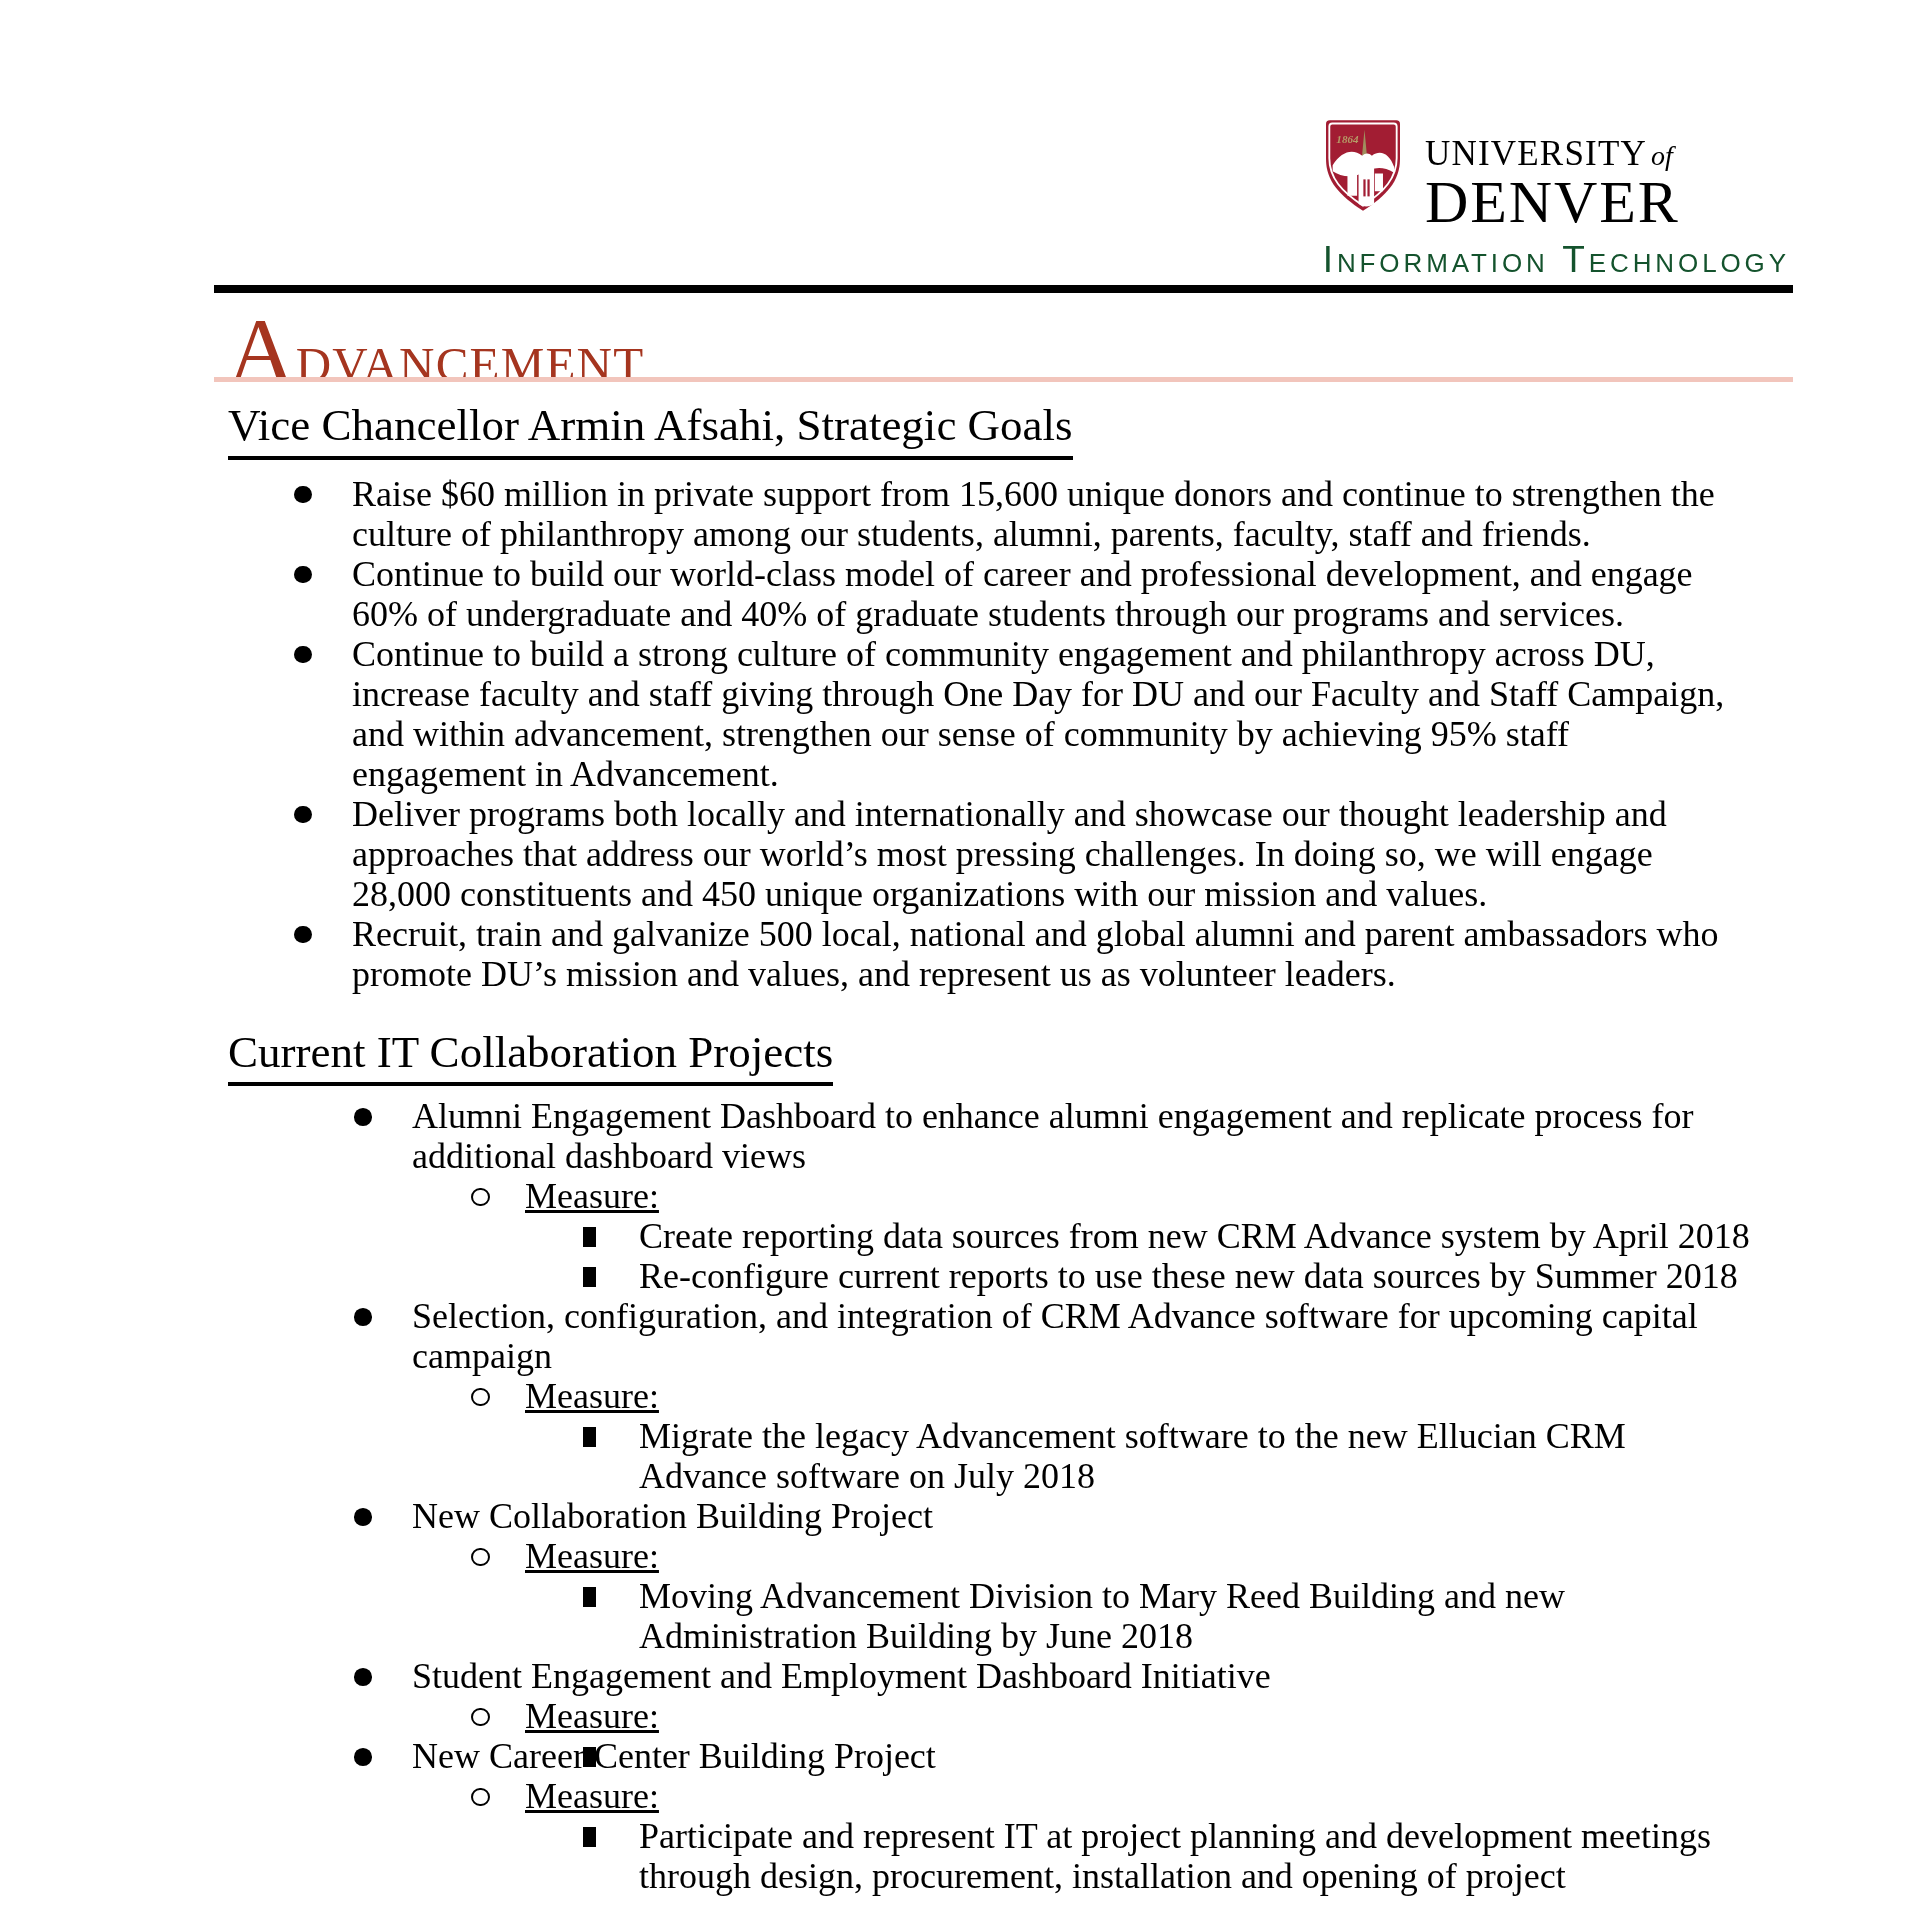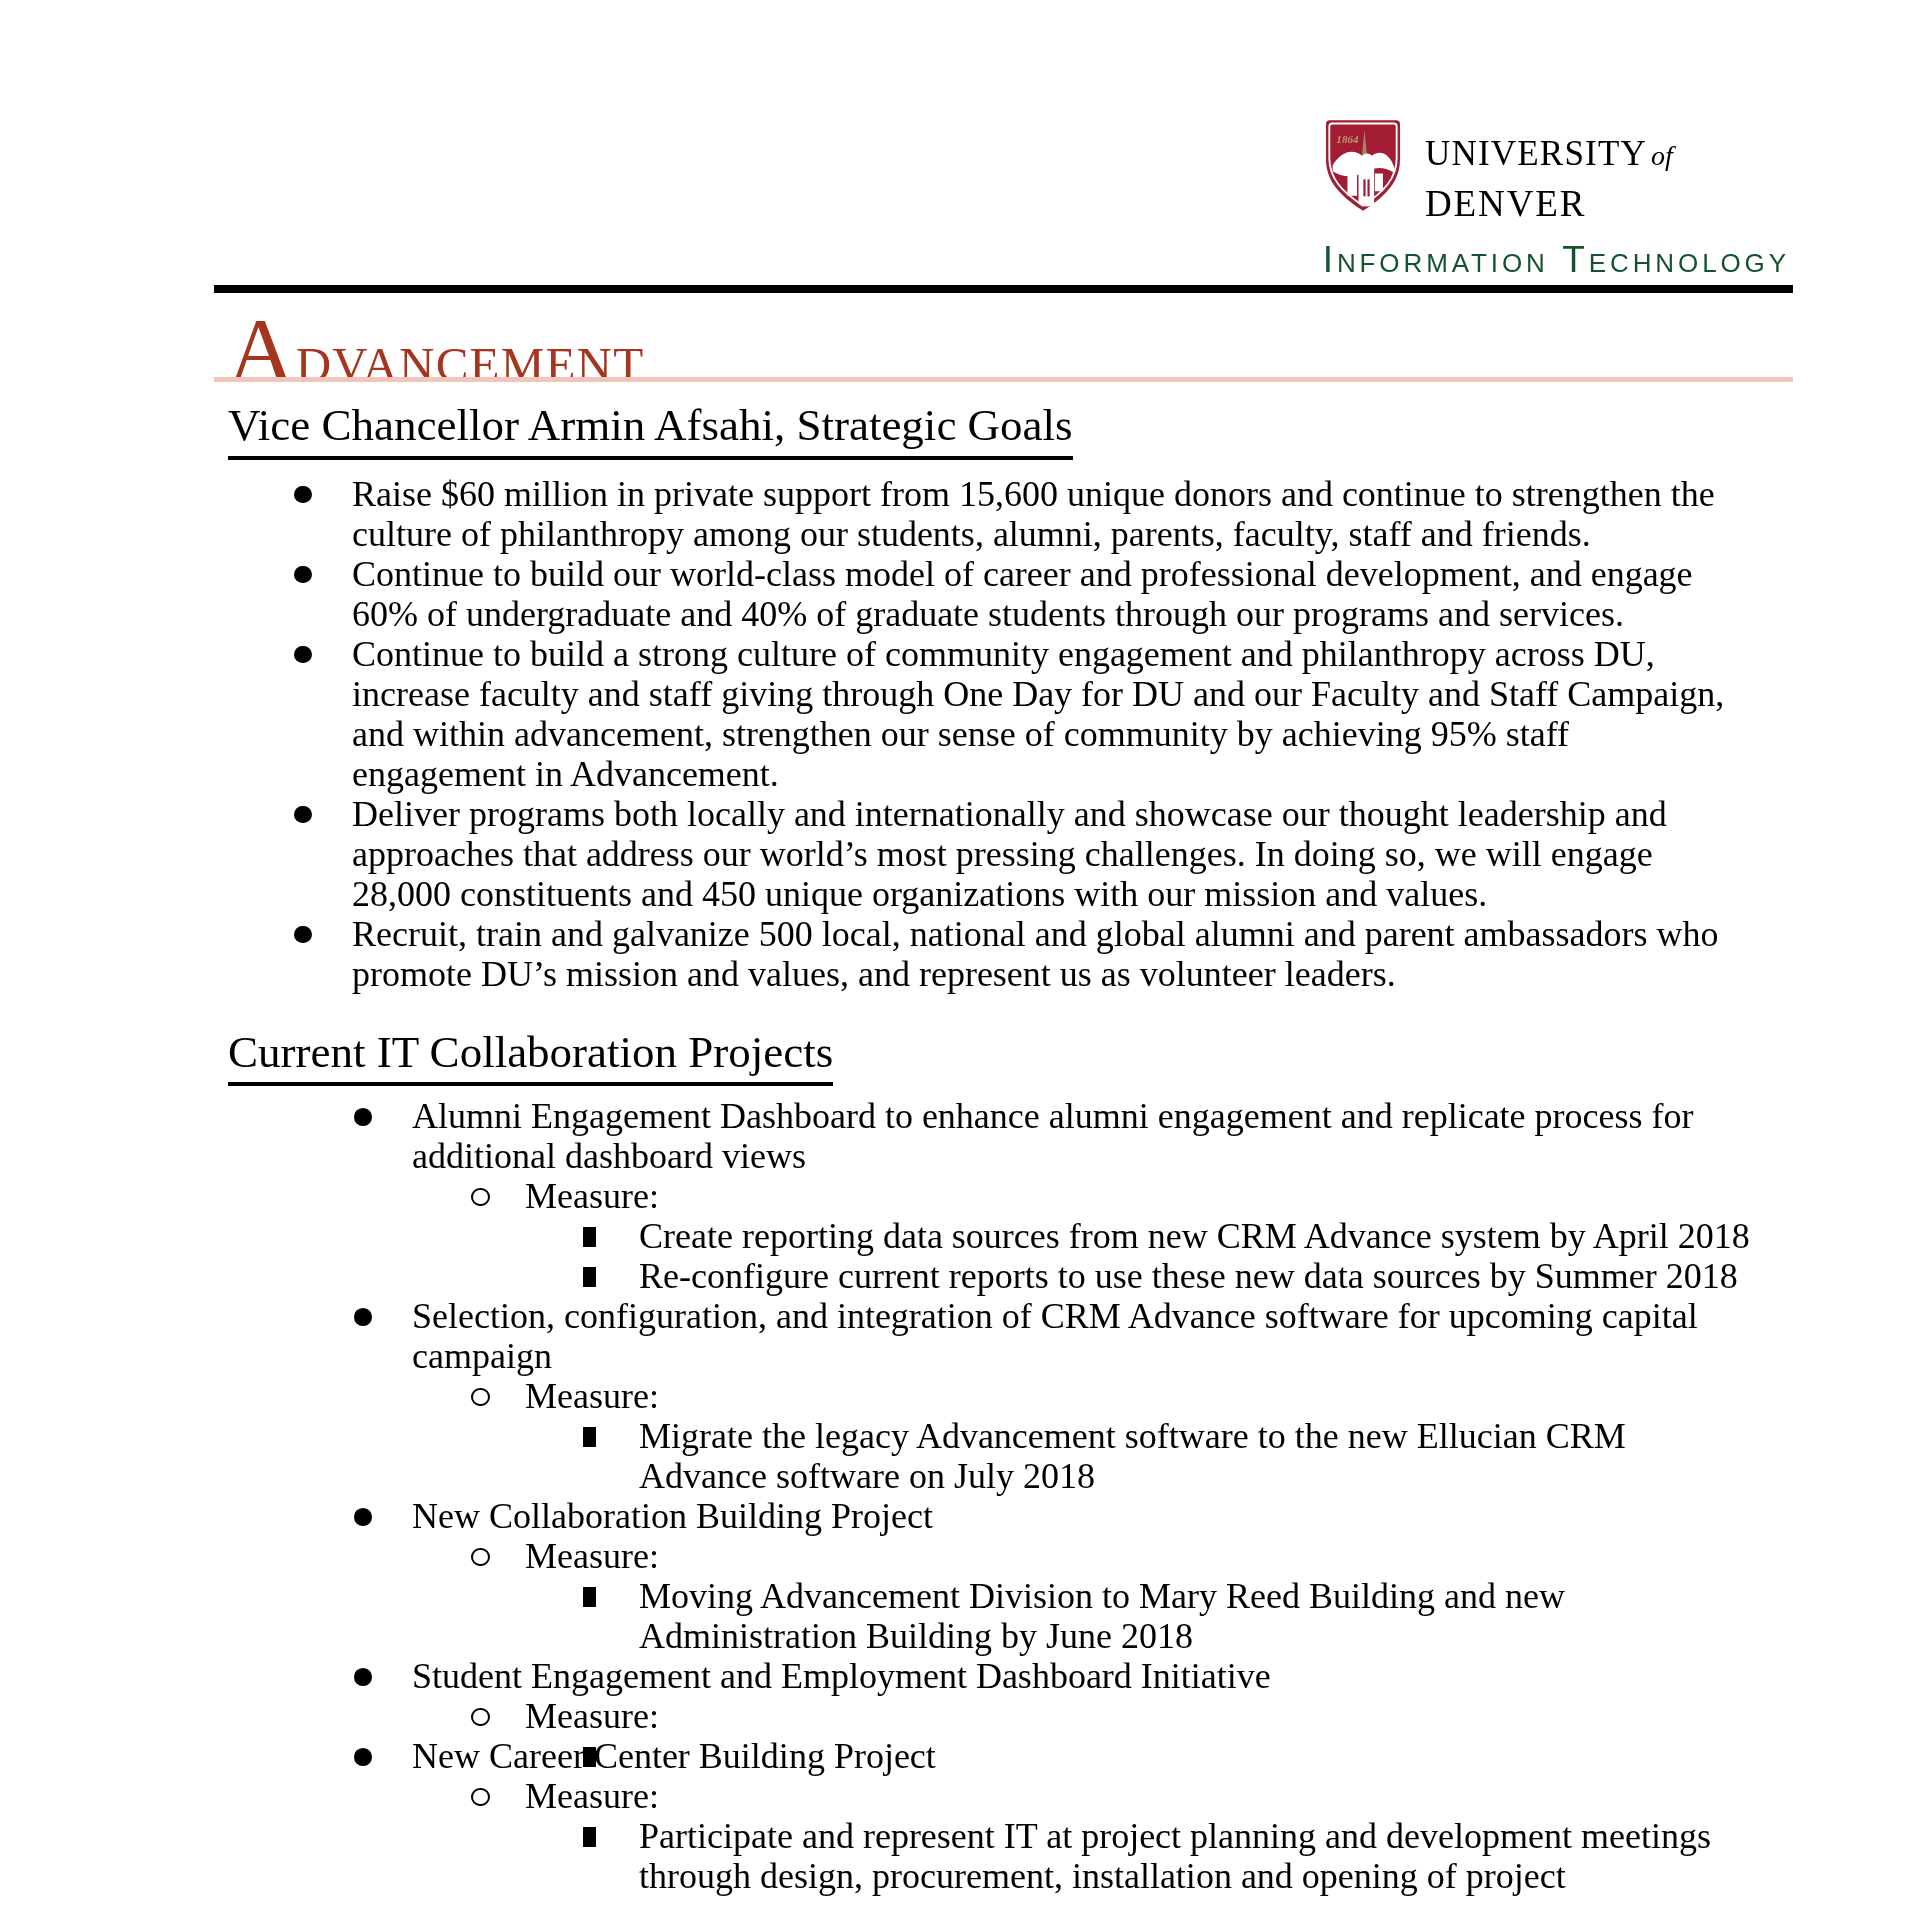--- a/index.html
+++ b/index.html
@@ -6,21 +6,21 @@
   .page {
     position:relative; width:1965px; height:2542px; background:#ffffff;
     font-family:"Liberation Serif", serif; color:#000; overflow:hidden;
   }
   
   .shield { position:absolute; left:1326px; top:120px; width:74px; height:91px; }
   .shield text { font-family:"Liberation Serif", serif; font-style:italic; font-weight:bold; }
   .wordmark { position:absolute; left:1425px; top:136px; line-height:1; }
   .univ-line { font-size:35px; letter-spacing:1.2px; line-height:1; white-space:nowrap; }
   .of { font-style:italic; font-size:28px; letter-spacing:0; margin-left:3.9px; }
-  .denver { font-size:37px; letter-spacing:1.9px; line-height:1.02; margin-top:14px; white-space:nowrap; }
+  .denver { font-size:60px; letter-spacing:1.9px; line-height:1.02; margin-top:1px; white-space:nowrap; }
   .dept {
     position:absolute; right:175px; top:241px;
     font-family:"Liberation Sans", sans-serif; font-variant:small-caps;
     font-size:37px; letter-spacing:3.9px; color:#14532d; white-space:nowrap; line-height:1;
   }
   .header-rule { position:absolute; left:214px; top:285px; width:1579px; height:7.7px; background:#000; }
   
   .doc-title {
     position:absolute; left:228px; top:304px; line-height:1;
     font-size:49px; color:#A5351F; text-transform:uppercase; letter-spacing:1.2px;
@@ -32,21 +32,21 @@
   .sec-h {
     display:inline-block; margin:0; font-weight:normal;
     font-size:45px; line-height:1.1; border-bottom:4.2px solid #000; padding-bottom:5px;
   }
   .sec2 { margin-top:34px; }
   .goals { margin-top:14px; }
   .projects { margin-top:10px; }
   .li { position:relative; font-size:36px; line-height:40px; }
   .l1a { padding-left:124px; }
   .l1b { padding-left:184px; }
-  .l2  { padding-left:297px; }
+  .l2  { padding-left:297px;text-decoration:underline; }
   .l3  { padding-left:411px; }
   .dot  { position:absolute; width:17.7px; height:17.7px; border-radius:50%; background:#000; top:12.3px; }
   .l1a > .dot { left:66px; }
   .l1b > .dot { left:126px; }
   .circ { position:absolute; left:243px; top:11.6px; width:18.5px; height:18.5px;
           border:2.7px solid #000; border-radius:50%; box-sizing:border-box; }
   .sq   { position:absolute; left:355px; top:10.8px; width:13px; height:20px; background:#000; }
 </style>
 </head>
 <body>

